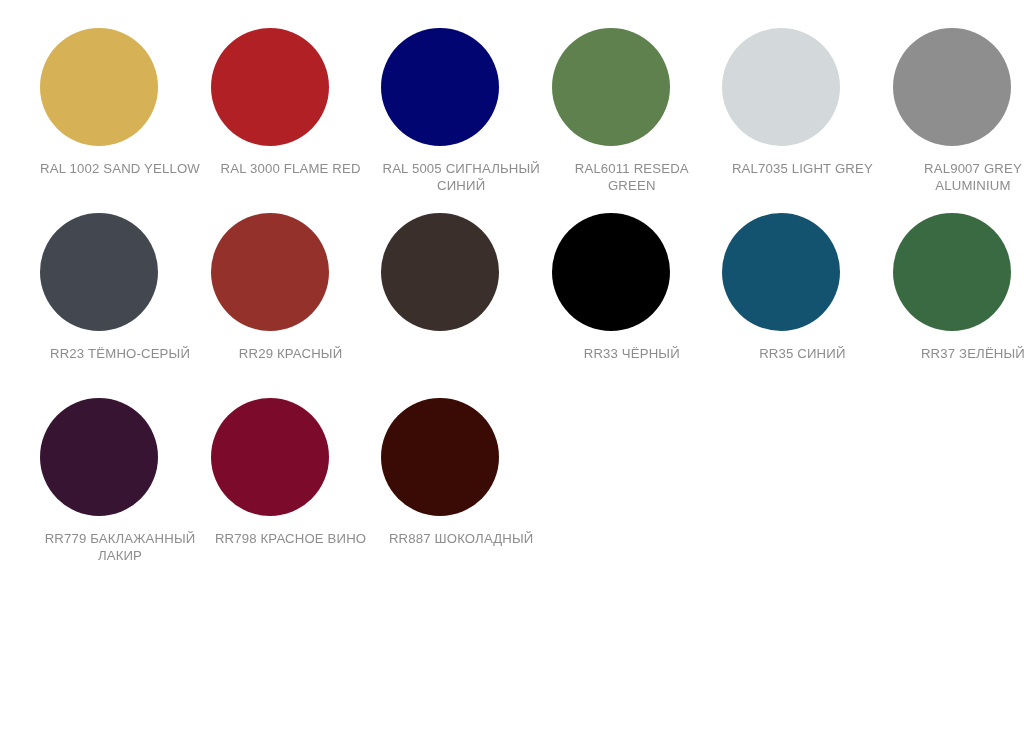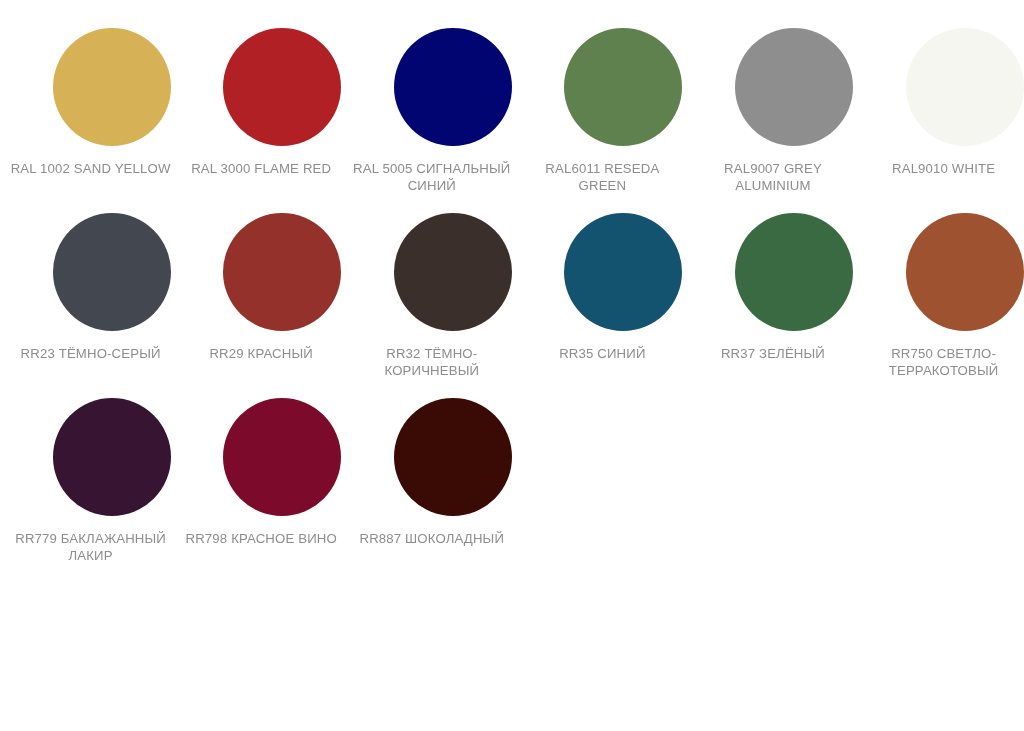--- a/index.html
+++ b/index.html
@@ -16,21 +16,22 @@
   #palette-grid {
     display: grid;
     grid-template-columns: repeat(6, 170.6px);
     grid-auto-rows: 185px;
     padding-top: 28px;
     box-sizing: border-box;
   }
   .swatch-cell {
     display: flex;
     flex-direction: column;
-    align-items: flex-end;
+    align-items: flex-start;
+    margin-left: 40px;
   }
   .swatch-circle {
     width: 118px;
     height: 118px;
     border-radius: 50%;
     flex: 0 0 auto;
   }
   .swatch-label {
     margin-top: 14px;
     width: 160px;
@@ -57,50 +58,49 @@
     </div>
     <div class="swatch-cell">
       <div class="swatch-circle" style="background: rgb(0, 5, 113);"></div>
       <div class="swatch-label">RAL 5005 СИГНАЛЬНЫЙ СИНИЙ</div>
     </div>
     <div class="swatch-cell">
       <div class="swatch-circle" style="background: rgb(95, 129, 78);"></div>
       <div class="swatch-label">RAL6011 RESEDA GREEN</div>
     </div>
     <div class="swatch-cell">
+      <div class="swatch-circle" style="background: rgb(211, 216, 218);"></div>
+      <div class="swatch-label">RAL7035 LIGHT GREY</div>
+    </div>
+    <div class="swatch-cell">
       <div class="swatch-circle" style="background: rgb(142, 142, 142);"></div>
       <div class="swatch-label">RAL9007 GREY ALUMINIUM</div>
-    </div>
-    <div class="swatch-cell">
-      <div class="swatch-circle" style="background: rgb(246, 246, 241);"></div>
-      <div class="swatch-label">RAL9010 WHITE</div>
     </div>
     <div class="swatch-cell">
       <div class="swatch-circle" style="background: rgb(66, 71, 80);"></div>
       <div class="swatch-label">RR23 ТЁМНО-СЕРЫЙ</div>
     </div>
     <div class="swatch-cell">
       <div class="swatch-circle" style="background: rgb(147, 49, 42);"></div>
       <div class="swatch-label">RR29 КРАСНЫЙ</div>
     </div>
     <div class="swatch-cell">
       <div class="swatch-circle" style="background: rgb(58, 47, 42);"></div>
-      <div class="swatch-label">RR32 ТЁМНО-КОРИЧНЕВЫЙ</div>
+    </div>
+    <div class="swatch-cell">
+      <div class="swatch-circle" style="background: rgb(0, 0, 0);"></div>
+      <div class="swatch-label">RR33 ЧЁРНЫЙ</div>
     </div>
     <div class="swatch-cell">
       <div class="swatch-circle" style="background: rgb(20, 83, 111);"></div>
       <div class="swatch-label">RR35 СИНИЙ</div>
     </div>
     <div class="swatch-cell">
       <div class="swatch-circle" style="background: rgb(58, 106, 66);"></div>
       <div class="swatch-label">RR37 ЗЕЛЁНЫЙ</div>
-    </div>
-    <div class="swatch-cell">
-      <div class="swatch-circle" style="background: rgb(158, 82, 48);"></div>
-      <div class="swatch-label">RR750 СВЕТЛО-ТЕРРАКОТОВЫЙ</div>
     </div>
     <div class="swatch-cell">
       <div class="swatch-circle" style="background: rgb(54, 20, 50);"></div>
       <div class="swatch-label">RR779 БАКЛАЖАННЫЙ ЛАКИР</div>
     </div>
     <div class="swatch-cell">
       <div class="swatch-circle" style="background: rgb(124, 11, 43);"></div>
       <div class="swatch-label">RR798 КРАСНОЕ ВИНО</div>
     </div>
     <div class="swatch-cell">

